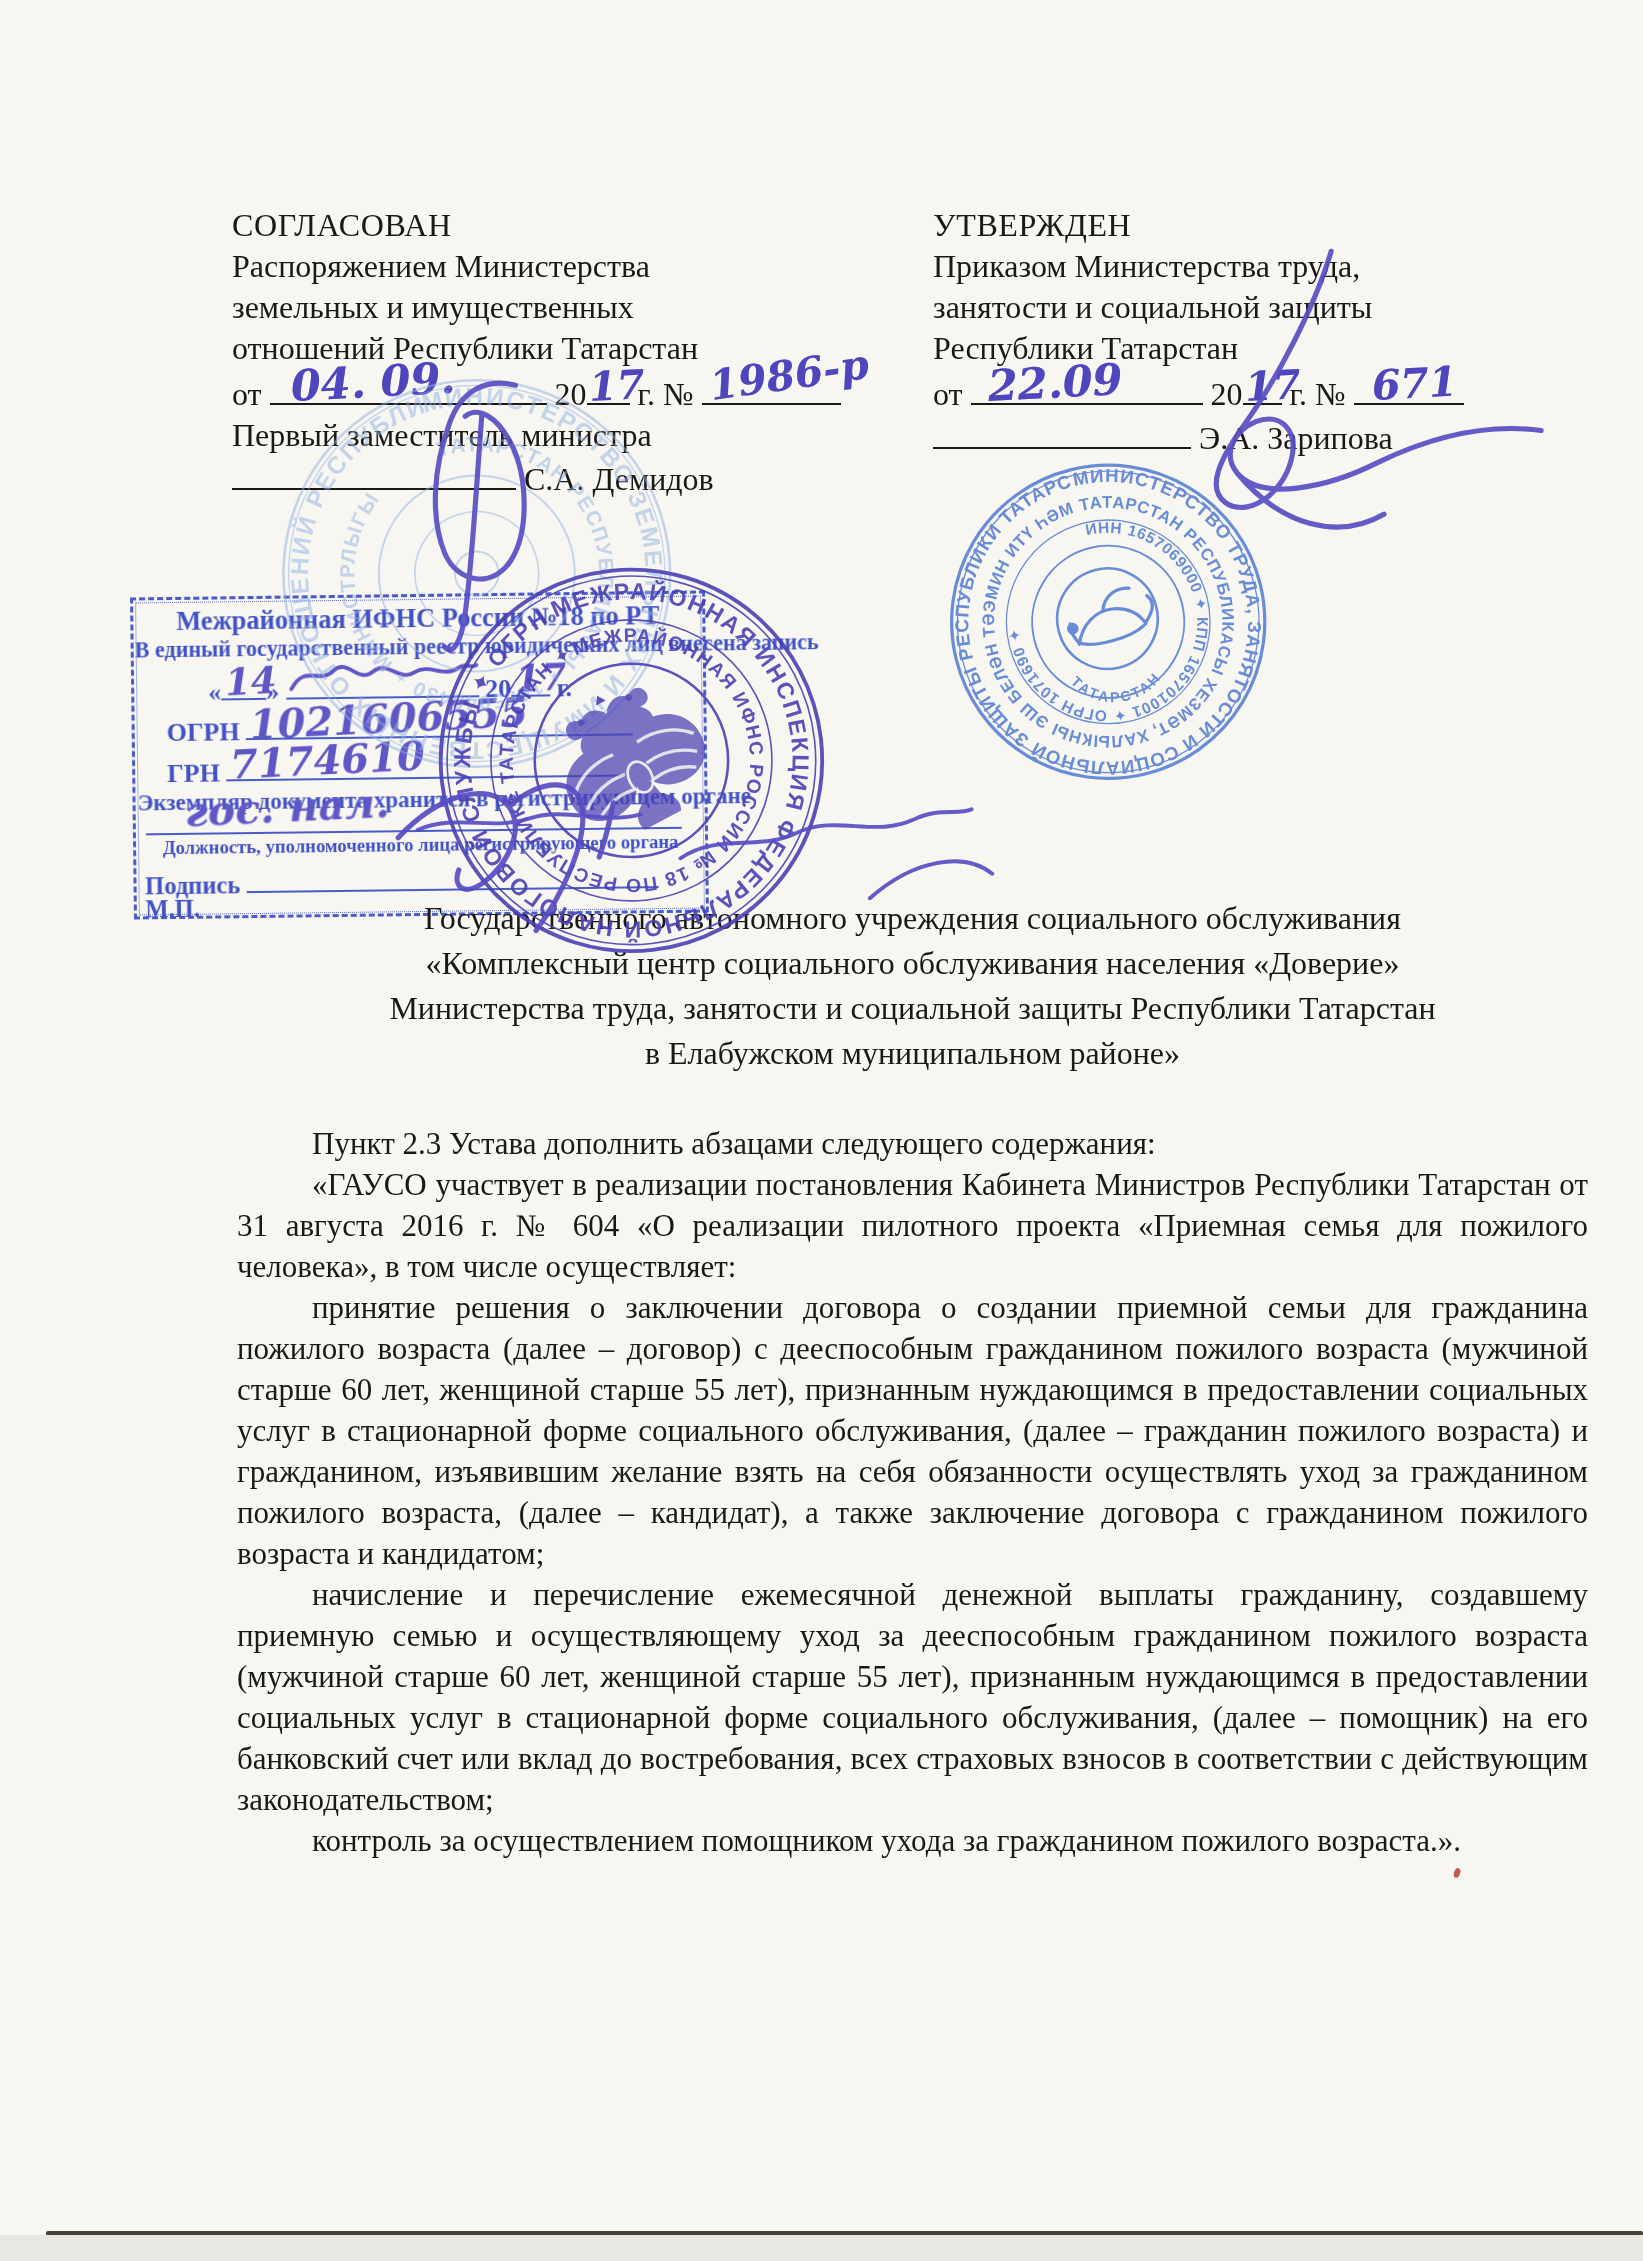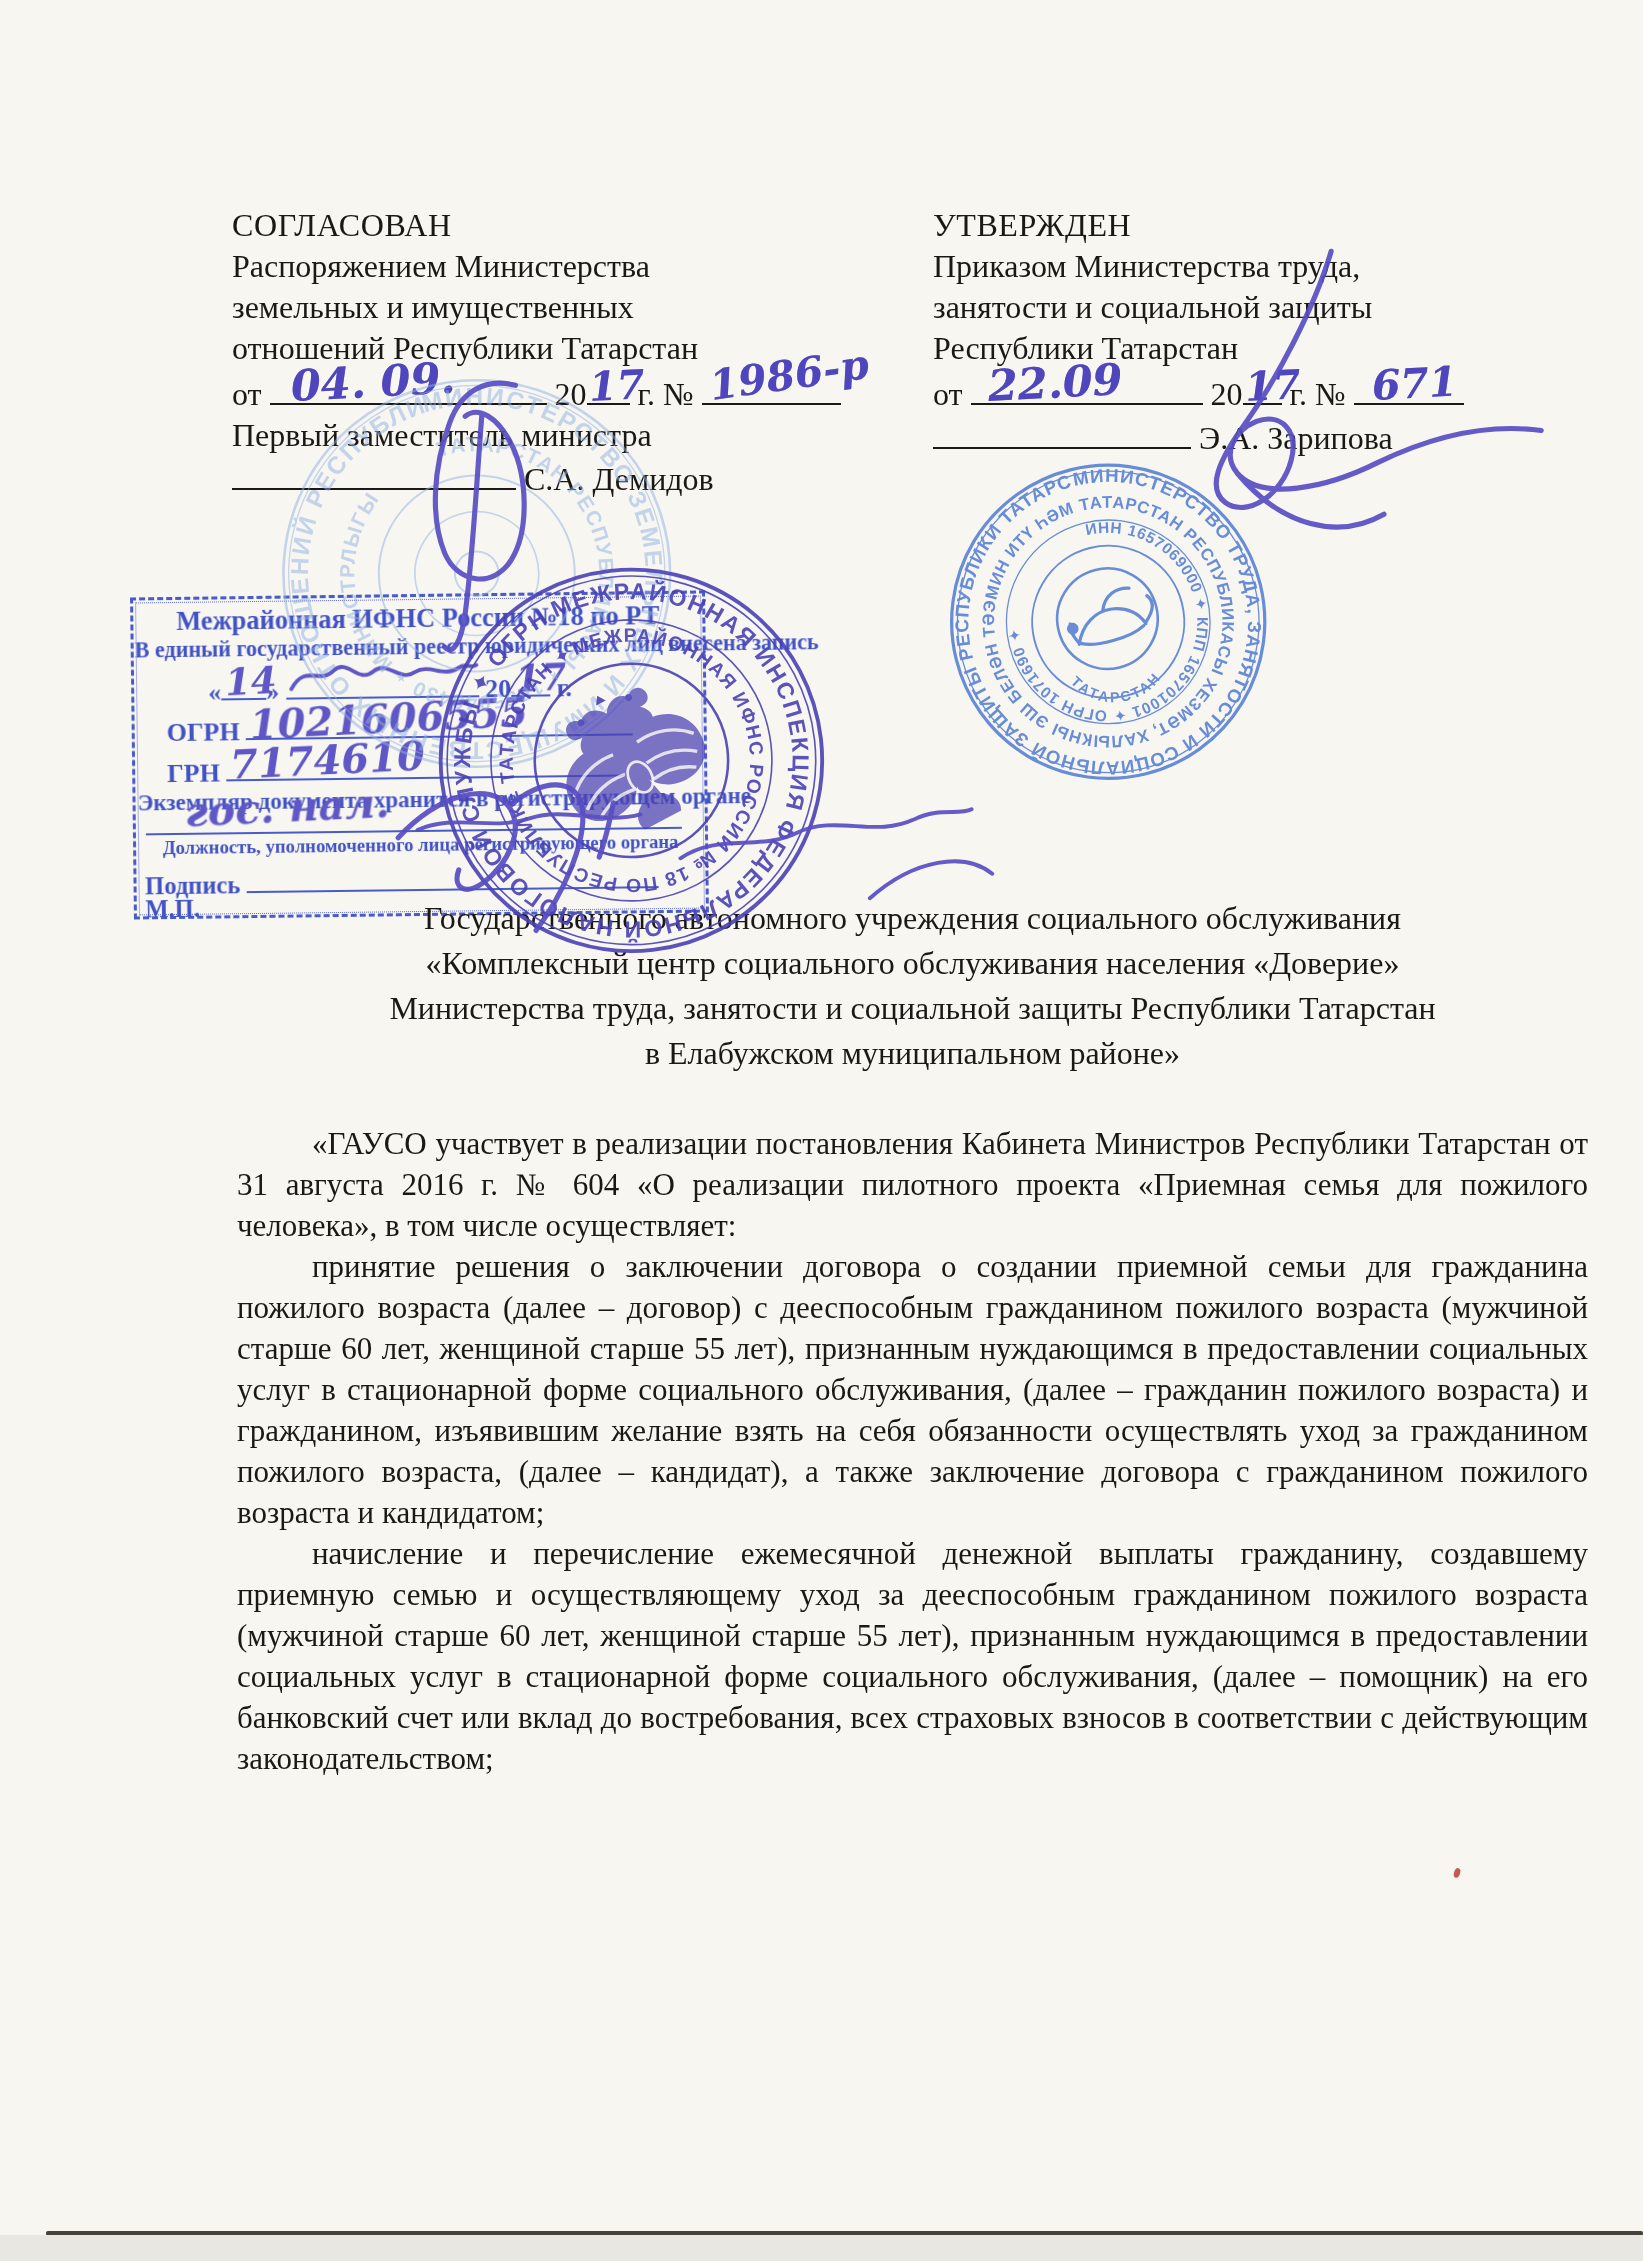--- a/index.html
+++ b/index.html
@@ -158,23 +158,25 @@
 
 
   <div class="subtitle">
     <div>Государственного автономного учреждения социального обслуживания</div>
     <div>«Комплексный центр социального обслуживания населения «Доверие»</div>
     <div>Министерства труда, занятости и социальной защиты Республики Татарстан</div>
     <div>в Елабужском муниципальном районе»</div>
   </div>
 
   <div class="body-text">
+    <p>Пункт 2.3 Устава дополнить абзацами следующего содержания:</p>
     <p>«ГАУСО участвует в реализации постановления Кабинета Министров Республики Татарстан от 31 августа 2016 г. № 604 «О реализации пилотного проекта «Приемная семья для пожилого человека», в том числе осуществляет:</p>
     <p>принятие решения о заключении договора о создании приемной семьи для гражданина пожилого возраста (далее – договор) с дееспособным гражданином пожилого возраста (мужчиной старше 60 лет, женщиной старше 55 лет), признанным нуждающимся в предоставлении социальных услуг в стационарной форме социального обслуживания, (далее – гражданин пожилого возраста) и гражданином, изъявившим желание взять на себя обязанности осуществлять уход за гражданином пожилого возраста, (далее – кандидат), а также заключение договора с гражданином пожилого возраста и кандидатом;</p>
     <p>начисление и перечисление ежемесячной денежной выплаты гражданину, создавшему приемную семью и осуществляющему уход за дееспособным гражданином пожилого возраста (мужчиной старше 60 лет, женщиной старше 55 лет), признанным нуждающимся в предоставлении социальных услуг в стационарной форме социального обслуживания, (далее – помощник) на его банковский счет или вклад до востребования, всех страховых взносов в соответствии с действующим законодательством;</p>
+    <p>контроль за осуществлением помощником ухода за гражданином пожилого возраста.».</p>
   </div>
 
   <div class="red-speck"></div>
 
   <svg class="overlay" width="1643" height="2261" viewBox="0 0 2550 3509">
     <defs>
       <path id="faint-r1" d="M 740 628 a 262 262 0 1 1 -0.01 0"></path>
       <path id="faint-r2" d="M 740 700 a 190 190 0 1 1 -0.01 0"></path>
       <path id="tax-r1" d="M 980 930 a 250 250 0 1 1 -0.01 0"></path>
       <path id="tax-r2" d="M 980 996 a 184 184 0 1 1 -0.01 0"></path>

